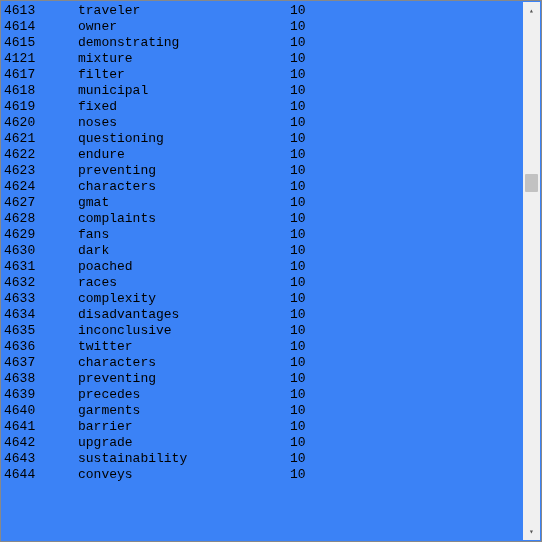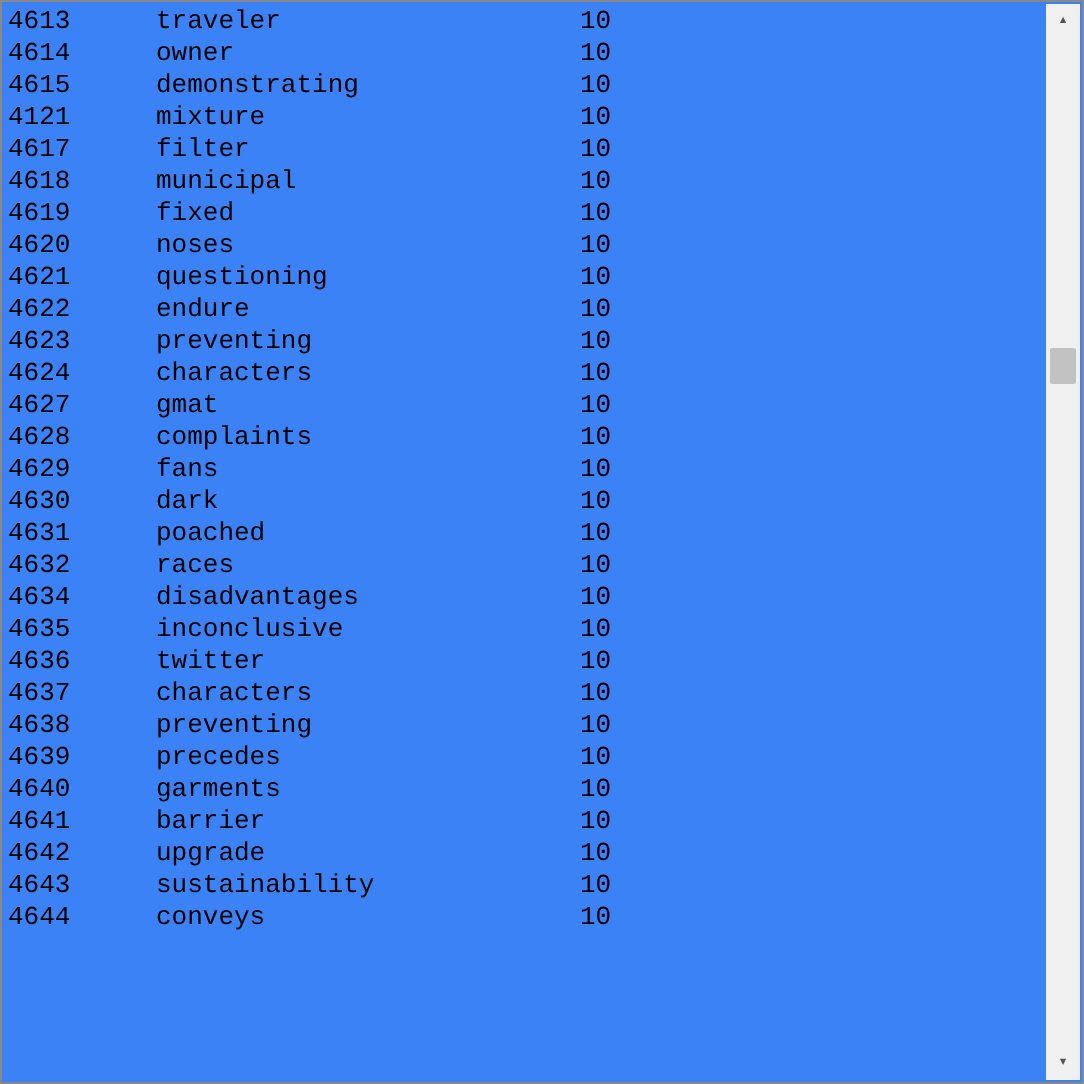--- a/index.html
+++ b/index.html
@@ -30,20 +30,21 @@
       <div class="row"><span class="c1">4621</span><span class="c2">questioning</span><span class="c3">10</span></div>
       <div class="row"><span class="c1">4622</span><span class="c2">endure</span><span class="c3">10</span></div>
       <div class="row"><span class="c1">4623</span><span class="c2">preventing</span><span class="c3">10</span></div>
       <div class="row"><span class="c1">4624</span><span class="c2">characters</span><span class="c3">10</span></div>
       <div class="row"><span class="c1">4627</span><span class="c2">gmat</span><span class="c3">10</span></div>
       <div class="row"><span class="c1">4628</span><span class="c2">complaints</span><span class="c3">10</span></div>
       <div class="row"><span class="c1">4629</span><span class="c2">fans</span><span class="c3">10</span></div>
       <div class="row"><span class="c1">4630</span><span class="c2">dark</span><span class="c3">10</span></div>
       <div class="row"><span class="c1">4631</span><span class="c2">poached</span><span class="c3">10</span></div>
       <div class="row"><span class="c1">4632</span><span class="c2">races</span><span class="c3">10</span></div>
+      <div class="row"><span class="c1">4633</span><span class="c2">complexity</span><span class="c3">10</span></div>
       <div class="row"><span class="c1">4634</span><span class="c2">disadvantages</span><span class="c3">10</span></div>
       <div class="row"><span class="c1">4635</span><span class="c2">inconclusive</span><span class="c3">10</span></div>
       <div class="row"><span class="c1">4636</span><span class="c2">twitter</span><span class="c3">10</span></div>
       <div class="row"><span class="c1">4637</span><span class="c2">characters</span><span class="c3">10</span></div>
       <div class="row"><span class="c1">4638</span><span class="c2">preventing</span><span class="c3">10</span></div>
       <div class="row"><span class="c1">4639</span><span class="c2">precedes</span><span class="c3">10</span></div>
       <div class="row"><span class="c1">4640</span><span class="c2">garments</span><span class="c3">10</span></div>
       <div class="row"><span class="c1">4641</span><span class="c2">barrier</span><span class="c3">10</span></div>
       <div class="row"><span class="c1">4642</span><span class="c2">upgrade</span><span class="c3">10</span></div>
       <div class="row"><span class="c1">4643</span><span class="c2">sustainability</span><span class="c3">10</span></div>

